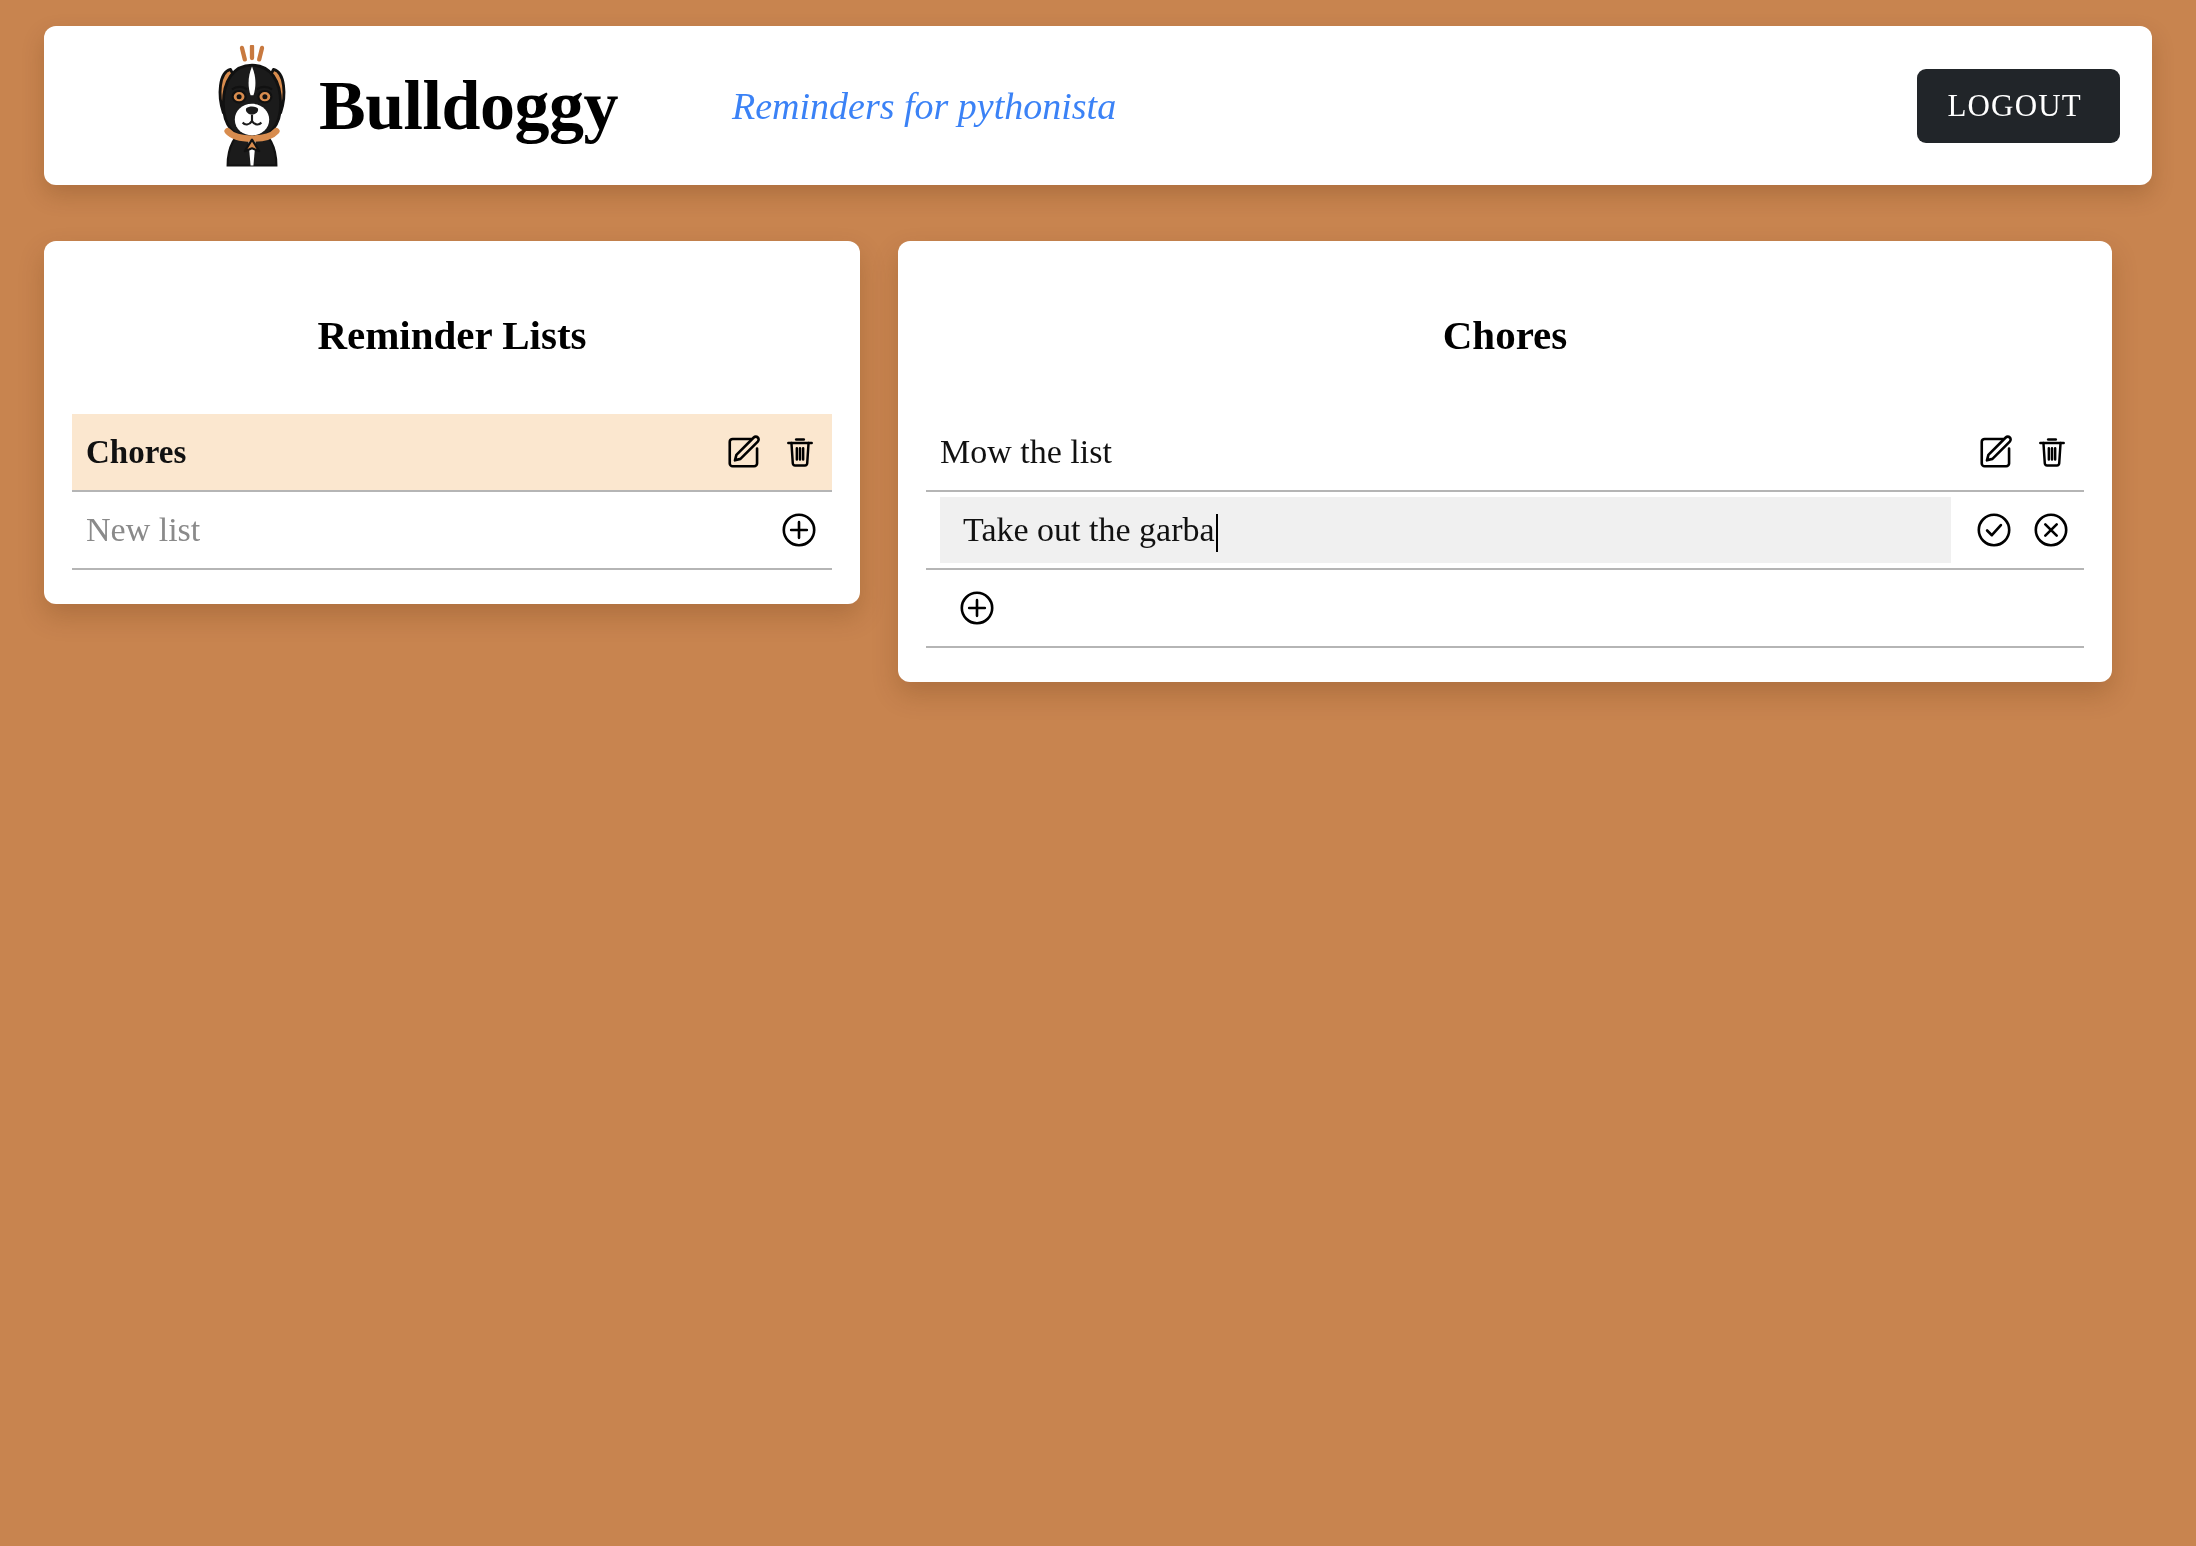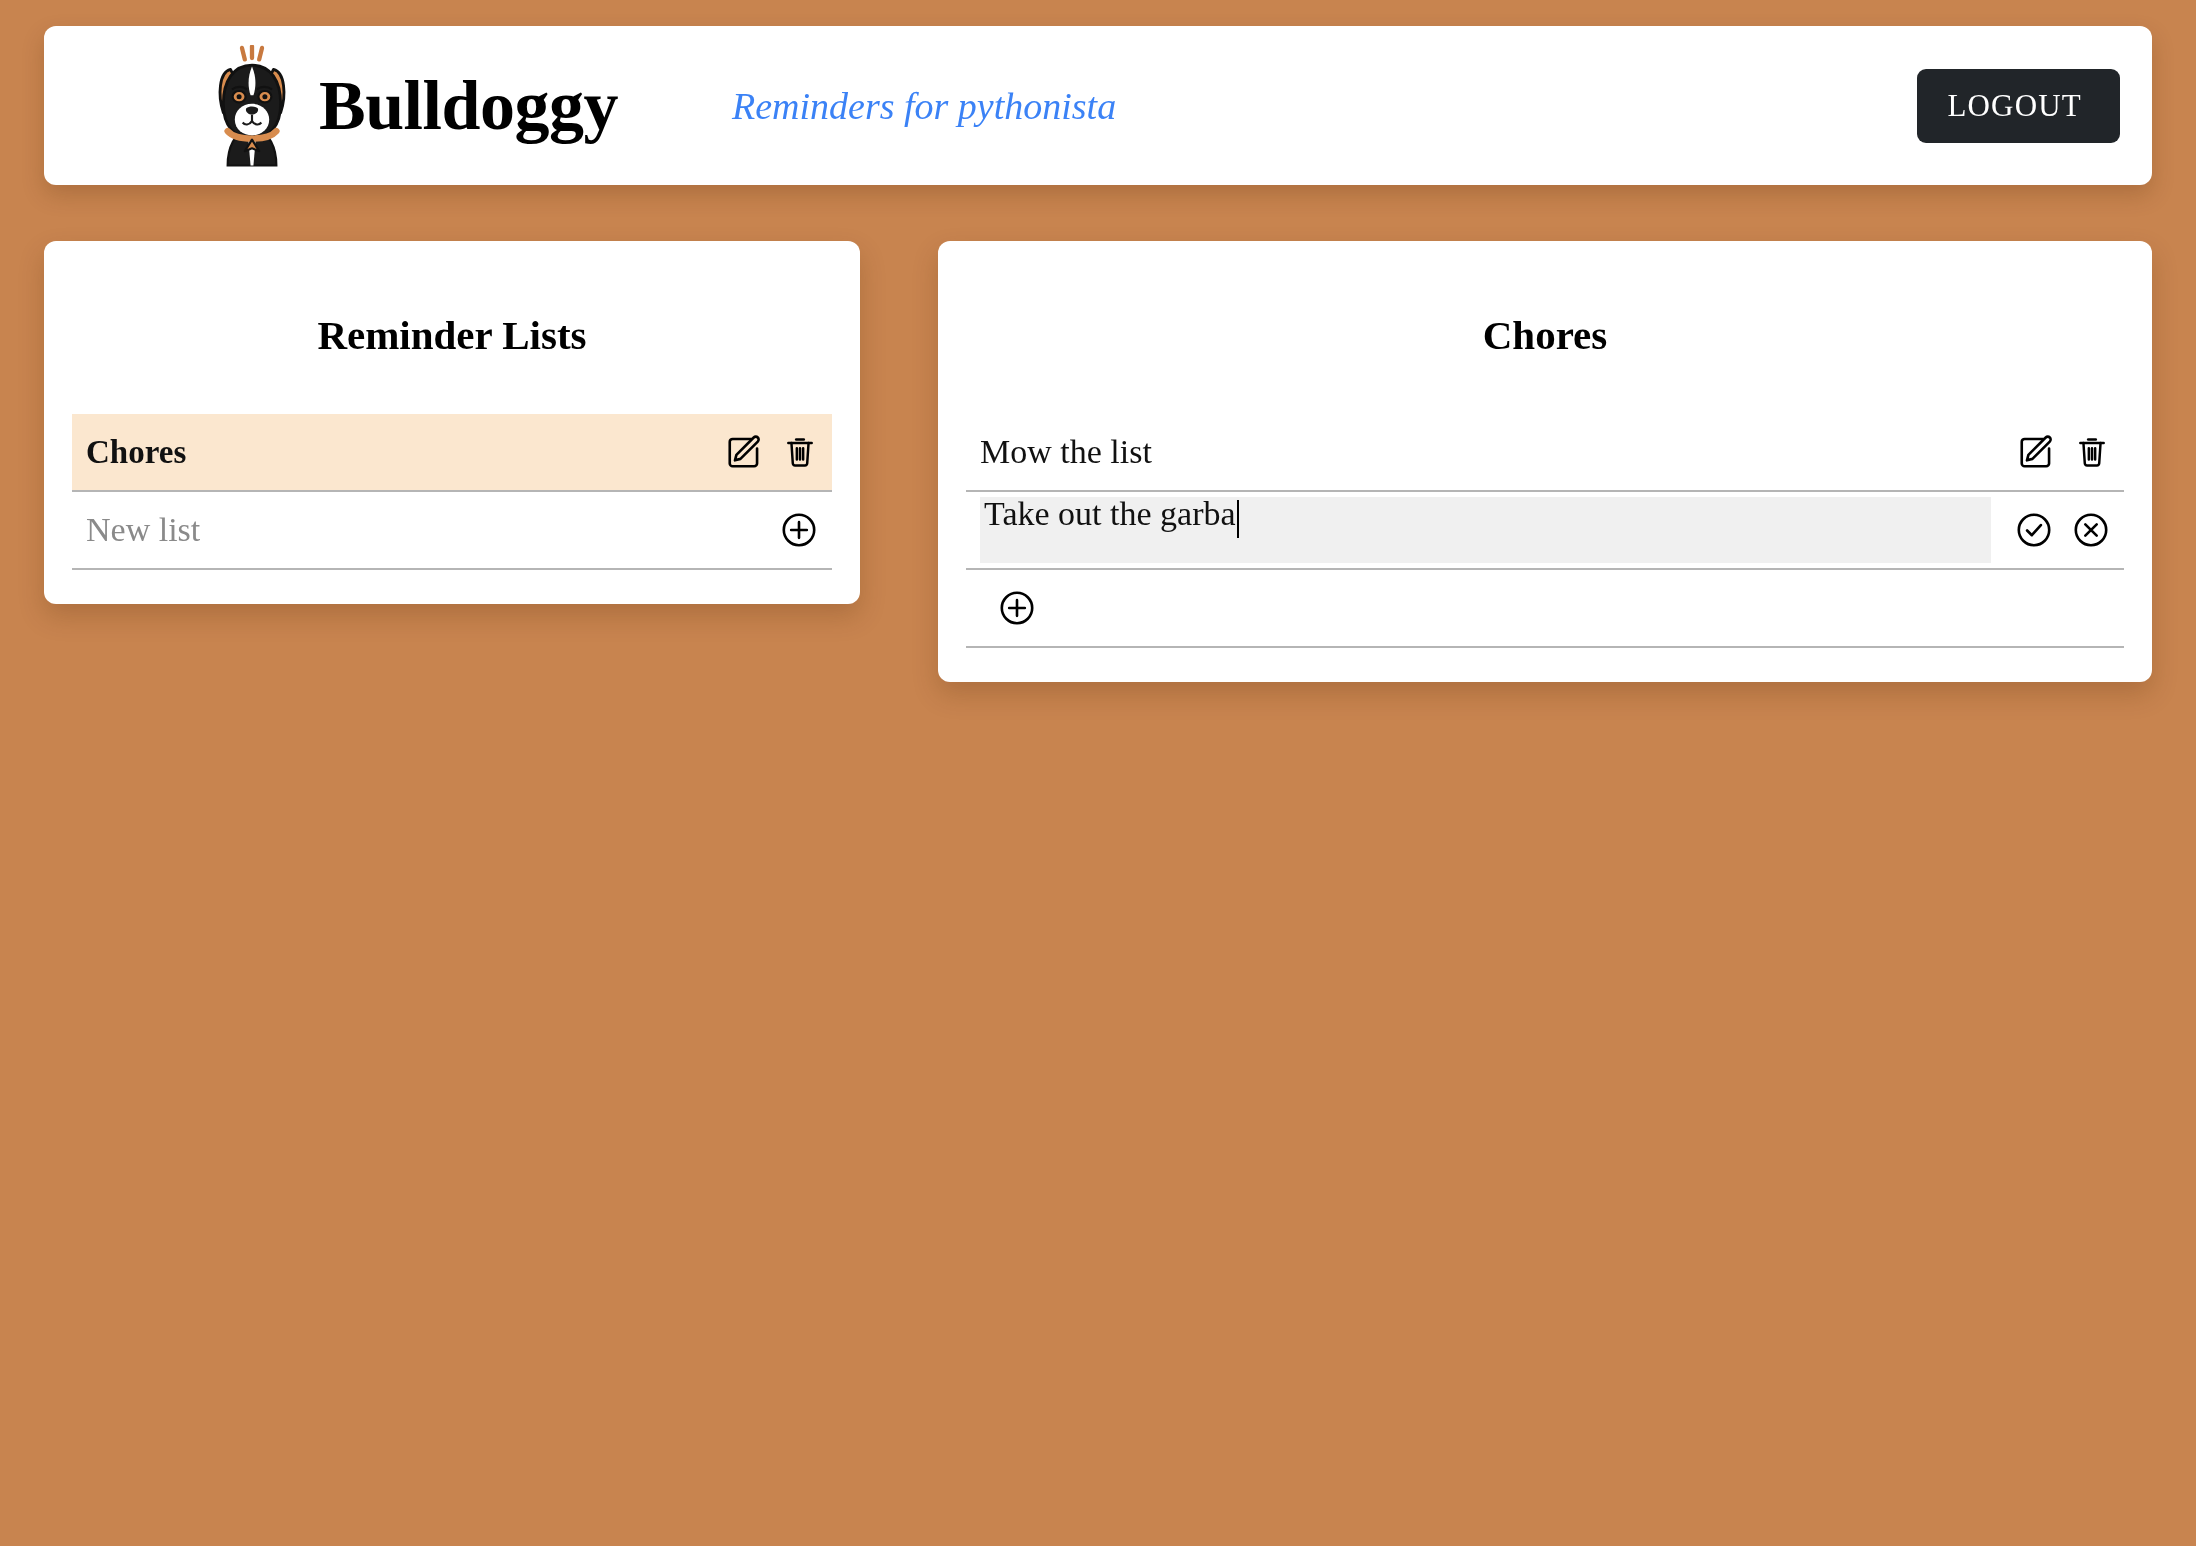--- a/index.html
+++ b/index.html
@@ -78,21 +78,21 @@
     letter-spacing: 1.2px;
     cursor: pointer;
     line-height: 1;
   }
 
   
   .columns {
     display: flex;
     align-items: flex-start;
     margin-top: 56px;
-    gap: 78px;
+    gap: 38px;
   }
 
   .card {
     background: #ffffff;
     border-radius: 12px;
     box-shadow: 0 12px 26px rgba(80, 40, 10, 0.22);
     box-sizing: border-box;
     padding: 28px 28px 34px 28px;
   }
 
@@ -161,22 +161,22 @@
 
   
   .row.editing {
     border-bottom: 2px solid #b5b5b5;
   }
   .edit-field {
     flex: 1 1 auto;
     background: #f0f0f0;
     height: 66px;
     display: flex;
-    align-items: flex-start;
-    padding: 0 4px;
+    align-items: center;
+    padding: 0 23px;
     box-sizing: border-box;
     margin-right: 6px;
   }
   .edit-text {
     font-size: 34px;
     color: #111111;
     line-height: 1;
     font-family: "Liberation Serif", "DejaVu Serif", serif;
   }
   .caret {

